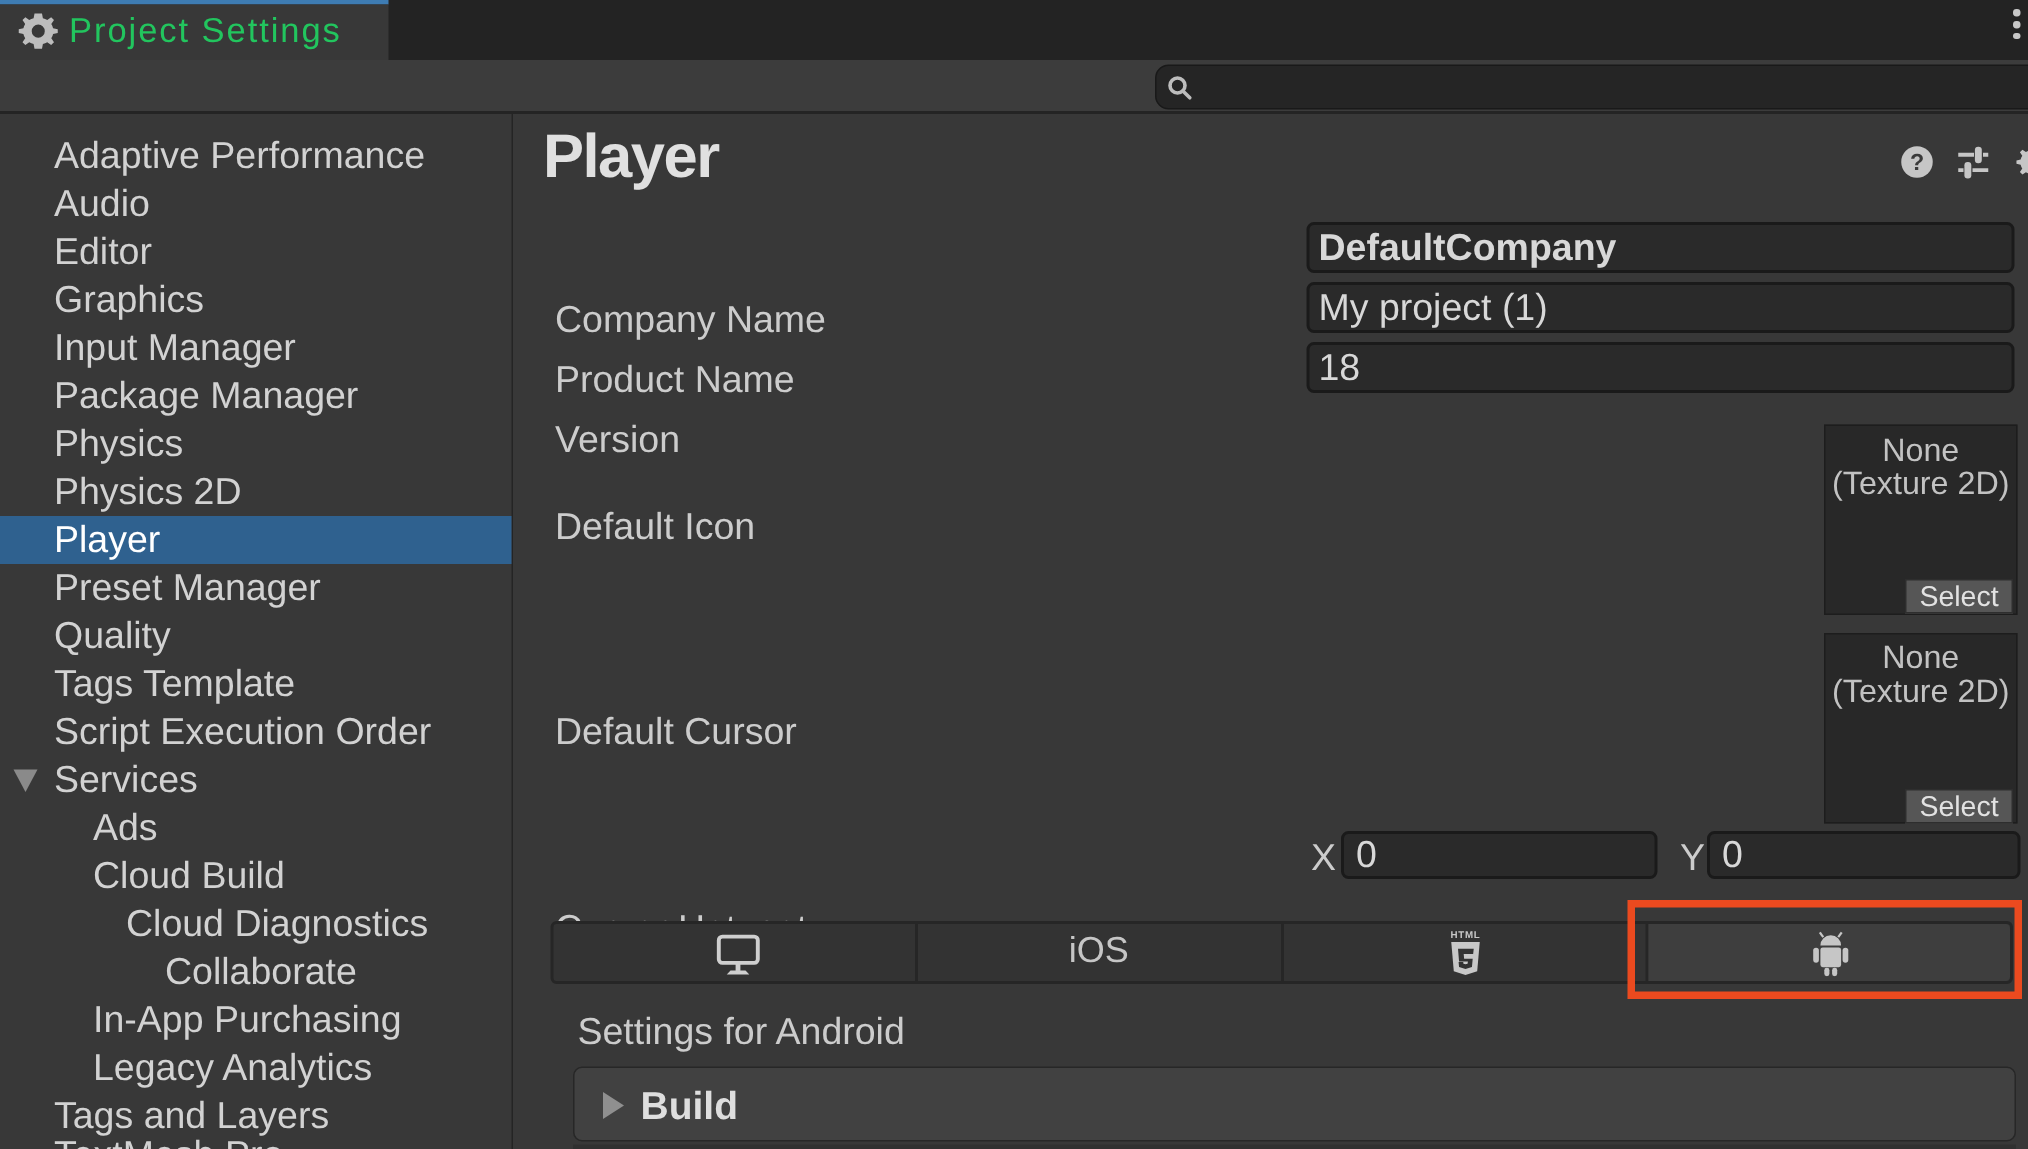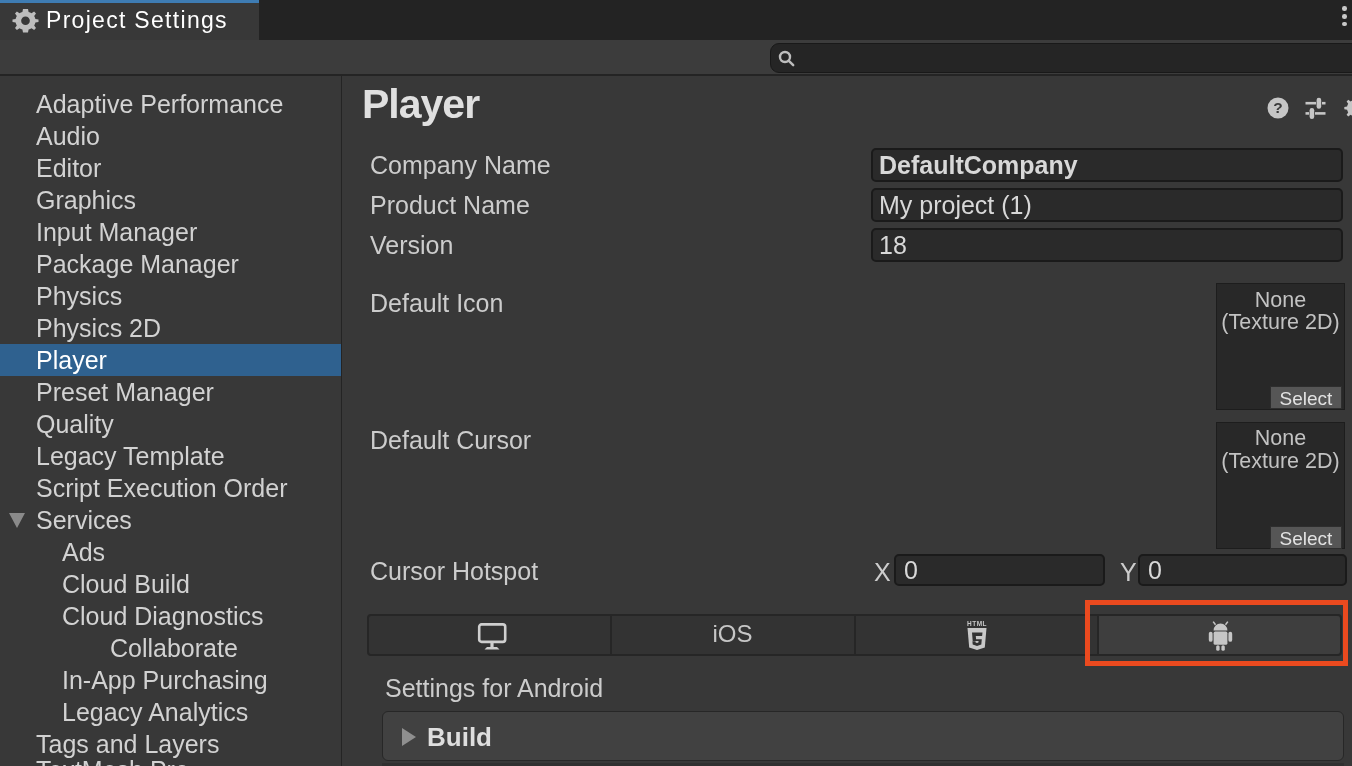--- a/index.html
+++ b/index.html
@@ -12,21 +12,21 @@
 <body>
 <div id="app">
 
   <div class="abs" style="left:0;top:0;width:1352px;height:40px;background:#232323;"></div>
   <div class="abs" style="left:0;top:0;width:259px;height:3px;background:#3e7cb3;"></div>
   <div class="abs" style="left:0;top:3px;width:259px;height:37px;background:#383838;"></div>
 
   <svg class="abs" style="left:12px;top:7px;" width="27" height="27" viewBox="0 0 27 27">
     <path fill="#bdbdbd" d="M13.5 2 L16 2 L16.6 5.1 A8.6 8.6 0 0 1 19.5 6.3 L22.1 4.5 L24 6.4 L22.2 9 A8.6 8.6 0 0 1 23.4 11.9 L26.5 12.5 L26.5 15 L23.4 15.6 A8.6 8.6 0 0 1 22.2 18.5 L24 21.1 L22.1 23 L19.5 21.2 A8.6 8.6 0 0 1 16.6 22.4 L16 25.5 L13.5 25.5 L11 25.5 L10.4 22.4 A8.6 8.6 0 0 1 7.5 21.2 L4.9 23 L3 21.1 L4.8 18.5 A8.6 8.6 0 0 1 3.6 15.6 L0.5 15 L0.5 12.5 L3.6 11.9 A8.6 8.6 0 0 1 4.8 9 L3 6.4 L4.9 4.5 L7.5 6.3 A8.6 8.6 0 0 1 10.4 5.1 L11 2 Z M13.5 9.4 A4.3 4.3 0 1 0 13.5 18.1 A4.3 4.3 0 1 0 13.5 9.4 Z"></path>
   </svg>
-  <div class="txt" style="left:46px;top:8px;height:24px;line-height:24px;font-size:23px;letter-spacing:1.3px;color:#ffffff;">Project Settings</div>
+  <div class="txt" style="left:46px;top:8px;height:24px;line-height:24px;font-size:23px;letter-spacing:1.3px;color:#22c55e;">Project Settings</div>
 
   <div class="abs" style="left:1342px;top:6px;width:4.6px;height:4.6px;border-radius:50%;background:#c8c8c8;"></div>
   <div class="abs" style="left:1342px;top:14px;width:4.6px;height:4.6px;border-radius:50%;background:#c8c8c8;"></div>
   <div class="abs" style="left:1342px;top:21.5px;width:4.6px;height:4.6px;border-radius:50%;background:#c8c8c8;"></div>
 
   <div class="abs" style="left:0;top:40px;width:1352px;height:36px;background:#3c3c3c;border-bottom:2px solid #242424;box-sizing:border-box;"></div>
   <div class="abs" style="left:770px;top:43px;width:590px;height:30px;background:#252525;border:1px solid #191919;border-radius:9px;box-sizing:border-box;"></div>
   <svg class="abs" style="left:777px;top:49px;" width="19" height="19" viewBox="0 0 19 19">
     <circle cx="8" cy="8" r="5" fill="none" stroke="#bdbdbd" stroke-width="2.4"></circle>
     <line x1="11.6" y1="11.6" x2="16.2" y2="16.2" stroke="#bdbdbd" stroke-width="2.4" stroke-linecap="round"></line>
@@ -41,26 +41,26 @@
   <div class="txt srow" style="top:120px;">Audio</div>
   <div class="txt srow" style="top:152px;">Editor</div>
   <div class="txt srow" style="top:184px;">Graphics</div>
   <div class="txt srow" style="top:216px;">Input Manager</div>
   <div class="txt srow" style="top:248px;">Package Manager</div>
   <div class="txt srow" style="top:280px;">Physics</div>
   <div class="txt srow" style="top:312px;">Physics 2D</div>
   <div class="txt srow" style="top:344px;color:#ffffff;">Player</div>
   <div class="txt srow" style="top:376px;">Preset Manager</div>
   <div class="txt srow" style="top:408px;">Quality</div>
-  <div class="txt srow" style="top:440px;">Legacy Template</div>
+  <div class="txt srow" style="top:440px;">Tags Template</div>
   <div class="txt srow" style="top:472px;">Script Execution Order</div>
   <div class="txt srow" style="top:504px;">Services</div>
   <div class="txt srow sub" style="top:536px;">Ads</div>
   <div class="txt srow sub" style="top:568px;">Cloud Build</div>
-  <div class="txt srow sub" style="top:600px;">Cloud Diagnostics</div>
+  <div class="txt srow sub" style="top:600px;margin-left:22px;">Cloud Diagnostics</div>
   <div class="txt srow sub" style="top:632px;margin-left:48px;">Collaborate</div>
   <div class="txt srow sub" style="top:664px;">In-App Purchasing</div>
   <div class="txt srow sub" style="top:696px;">Legacy Analytics</div>
   <div class="txt srow" style="top:728px;">Tags and Layers</div>
   <div class="txt srow" style="top:754px;">TextMesh Pro</div>
 
   <div class="abs" style="left:9px;top:513px;width:0;height:0;border-left:8px solid transparent;border-right:8px solid transparent;border-top:15px solid #8a8a8a;"></div>
 
   <style>
     .srow{left:36px;height:32px;line-height:32px;font-size:25px;}
@@ -87,21 +87,21 @@
     <path fill="#c6c6c6" d="M12 1.5 L14.2 1.5 L14.8 4.3 A7.8 7.8 0 0 1 17.4 5.4 L19.7 3.8 L21.4 5.5 L19.8 7.8 A7.8 7.8 0 0 1 20.9 10.4 L23.7 11 L23.7 13.2 L20.9 13.8 A7.8 7.8 0 0 1 19.8 16.4 L21.4 18.7 L19.7 20.4 L17.4 18.8 A7.8 7.8 0 0 1 14.8 19.9 L14.2 22.7 L12 22.7 L9.8 22.7 L9.2 19.9 A7.8 7.8 0 0 1 6.6 18.8 L4.3 20.4 L2.6 18.7 L4.2 16.4 A7.8 7.8 0 0 1 3.1 13.8 L0.3 13.2 L0.3 11 L3.1 10.4 A7.8 7.8 0 0 1 4.2 7.8 L2.6 5.5 L4.3 3.8 L6.6 5.4 A7.8 7.8 0 0 1 9.2 4.3 L9.8 1.5 Z M12 8.2 A3.9 3.9 0 1 0 12 16 A3.9 3.9 0 1 0 12 8.2 Z"></path>
   </svg>
 
   <div class="txt lab" style="top:151px;">Company Name</div>
   <div class="txt lab" style="top:191px;">Product Name</div>
   <div class="txt lab" style="top:231px;">Version</div>
   <div class="txt lab" style="top:289px;">Default Icon</div>
   <div class="txt lab" style="top:426px;">Default Cursor</div>
   <div class="txt lab" style="top:557px;">Cursor Hotspot</div>
   <style>
-    .lab{left:370px;height:28px;line-height:28px;font-size:25px;color:#cccccc;}
+    .lab{left:370px;height:28px;line-height:28px;font-size:25px;color:#cccccc;margin-top:48px;}
     .field{position:absolute;background:#2a2a2a;border:2px solid #1a1a1a;border-radius:5px;
            box-sizing:border-box;color:#d8d8d8;font-size:25px;white-space:nowrap;}
   </style>
 
   <div class="field" style="left:871px;top:148px;width:472px;height:34px;line-height:30px;padding-left:6px;font-weight:bold;">DefaultCompany</div>
   <div class="field" style="left:871px;top:188px;width:472px;height:34px;line-height:30px;padding-left:6px;">My project (1)</div>
   <div class="field" style="left:871px;top:228px;width:472px;height:34px;line-height:30px;padding-left:6px;">18</div>
 
   <div class="abs" style="left:1216px;top:283px;width:129px;height:127px;background:#282828;border:1px solid #1d1d1d;box-sizing:border-box;"></div>
   <div class="txt" style="left:1216px;top:289px;width:129px;height:22px;line-height:22px;font-size:21.5px;color:#c2c2c2;text-align:center;">None</div>

